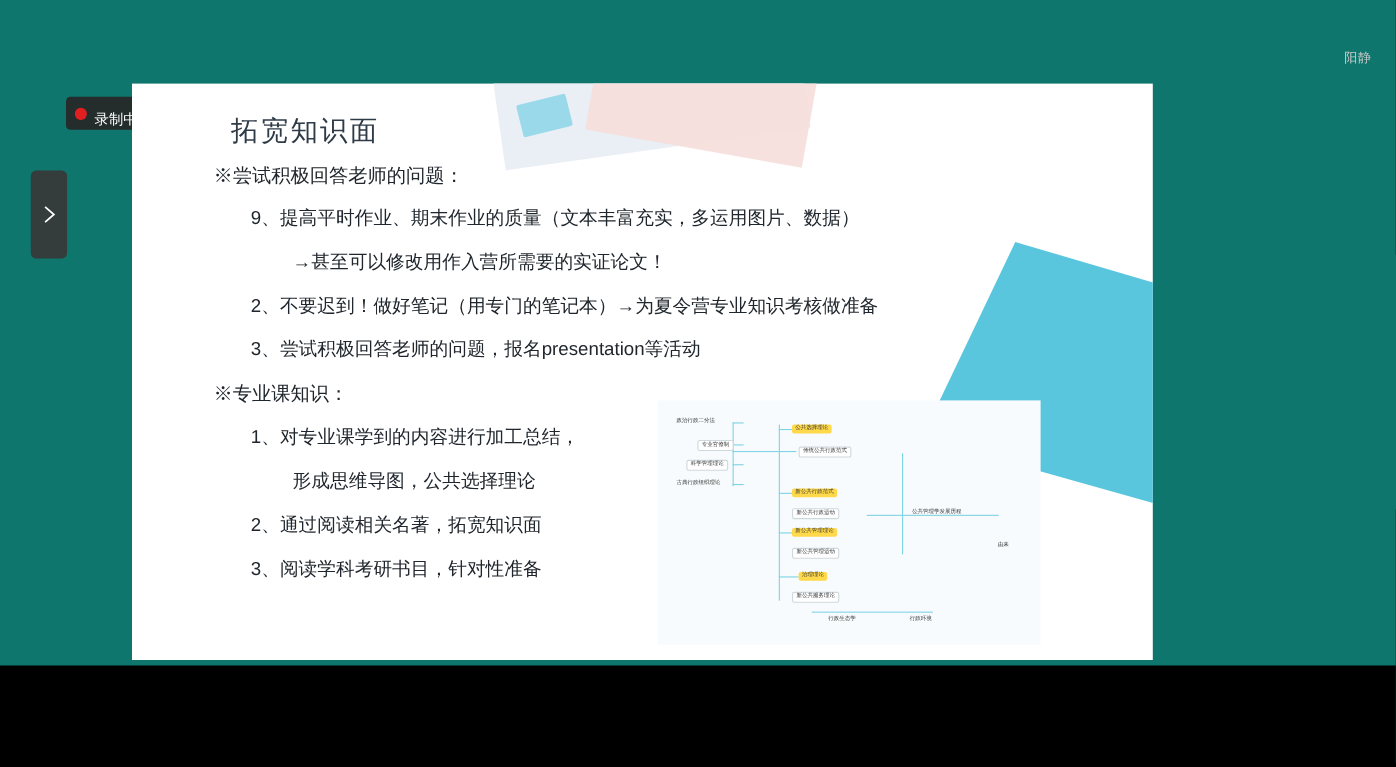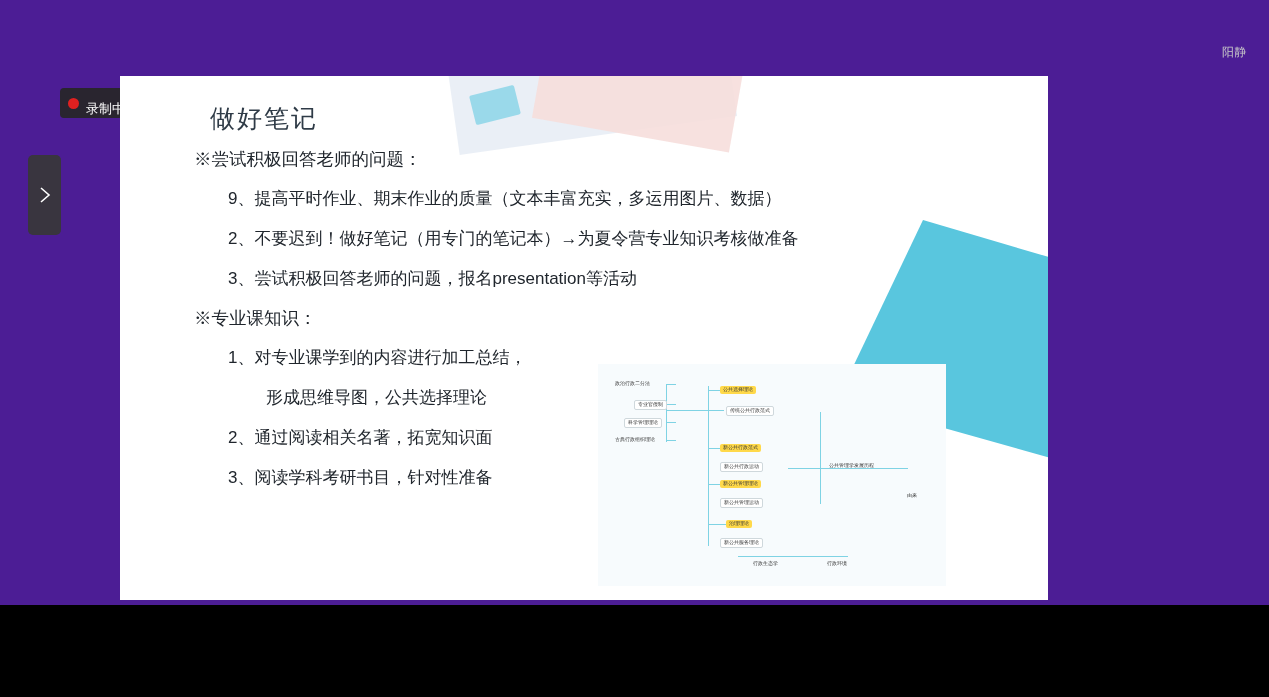--- a/index.html
+++ b/index.html
@@ -10,21 +10,21 @@
   body {
     width: 1269px;
     height: 697px;
     overflow: hidden;
     font-family: "Liberation Sans", sans-serif;
   }
   .screen {
     position: relative;
     width: 1269px;
     height: 697px;
-    background: #4c1d95;
+    background: #0f766e;
   }
   
   .participant-name {
     position: absolute;
     top: 44px;
     right: 22px;
     color: #c9c9c9;
     font-size: 12px;
     letter-spacing: 0.5px;
     user-select: none;
@@ -201,25 +201,26 @@
       <polyline points="3,3 11,10 3,17" fill="none" stroke="#ffffff" stroke-width="1.6"></polyline>
     </svg>
   </div>
 
   <div class="slide">
     <div class="slide-deco-top"></div>
     <div class="slide-deco-top2"></div>
     <div class="slide-deco-top3"></div>
     <div class="slide-deco-right"></div>
 
-    <div class="slide-title">做好笔记</div>
+    <div class="slide-title">拓宽知识面</div>
 
     <div class="slide-body">
       <div class="line head">※尝试积极回答老师的问题：</div>
       <div class="line indent1">9、提高平时作业、期末作业的质量（文本丰富充实，多运用图片、数据）</div>
+      <div class="line indent2">→甚至可以修改用作入营所需要的实证论文！</div>
       <div class="line indent1">2、不要迟到！做好笔记（用专门的笔记本）→为夏令营专业知识考核做准备</div>
       <div class="line indent1">3、尝试积极回答老师的问题，报名presentation等活动</div>
       <div class="line head">※专业课知识：</div>
       <div class="line indent1">1、对专业课学到的内容进行加工总结，</div>
       <div class="line indent2">形成思维导图，公共选择理论</div>
       <div class="line indent1">2、通过阅读相关名著，拓宽知识面</div>
       <div class="line indent1">3、阅读学科考研书目，针对性准备</div>
     </div>
 
     <div class="mindmap">

